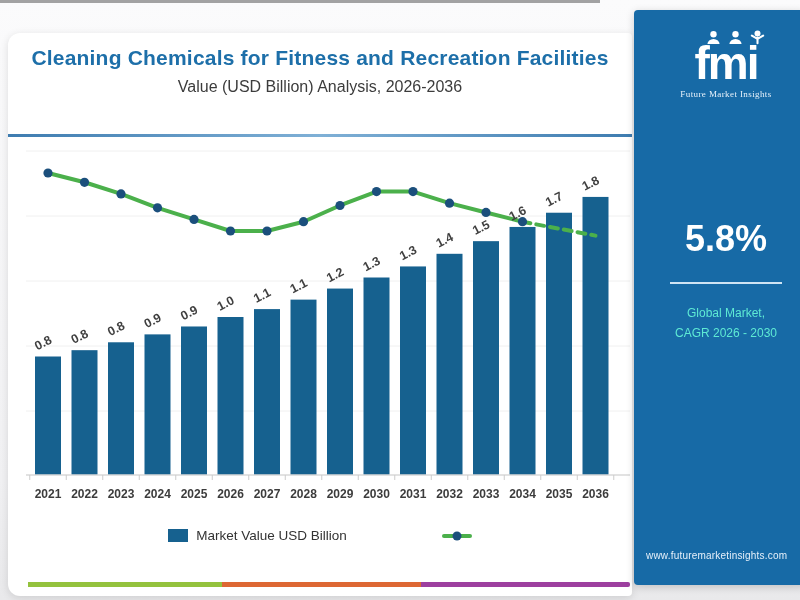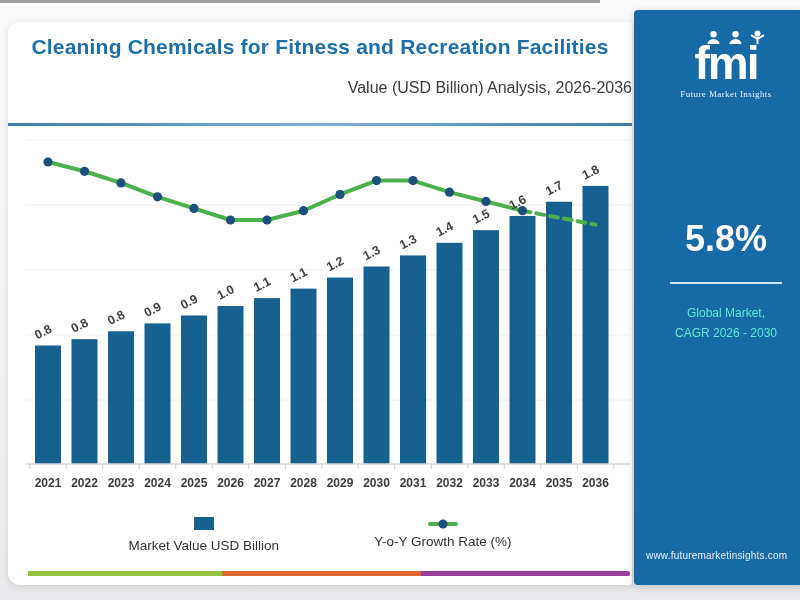--- a/index.html
+++ b/index.html
@@ -7,35 +7,35 @@
     --panel:#176aa6; --sg:#94c23d; --so:#dd6733; --sp:#9d3f9f;
     --text-dark:#3c3c3c;
   }
   *{margin:0;padding:0;box-sizing:border-box;}
   body{font-family:"Liberation Sans",sans-serif;background:#ffffff;}
   .stage{position:relative;width:800px;height:600px;overflow:hidden;
          background:linear-gradient(180deg,#fbfbfc 0%,#f1f1f3 80%,#e9e9eb 100%);}
   .top-edge{position:absolute;left:0;top:0;width:600px;height:3px;background:#5a5a5a;opacity:.55;}
 
   
-  .card{position:absolute;left:8px;top:22px;width:624px;height:563px;background:#ffffff;
+  .card{position:absolute;left:8px;top:33px;width:624px;height:563px;background:#ffffff;
         border-radius:12px 4px 4px 12px;box-shadow:0 2px 8px rgba(0,0,0,.12);}
   .card-header{position:absolute;top:0;left:0;width:100%;text-align:center;padding-top:13px;}
   .chart-title{color:var(--title);font-size:21px;font-weight:700;letter-spacing:.2px;}
-  .chart-subtitle{color:var(--text-dark);font-size:16px;margin-top:20px;text-align:right;}
+  .chart-subtitle{color:var(--text-dark);font-size:16px;margin-top:8px;}
   .header-divider{position:absolute;top:101px;left:0;width:100%;height:3px;
         background:linear-gradient(90deg,#3e7cb0,#7fb0d6,#3e7cb0);}
 
   .chart-wrap{position:absolute;left:18px;top:110px;width:604px;height:375px;}
   svg text{font-family:"Liberation Sans",sans-serif;}
 
   
   .legend{position:absolute;left:0;top:495px;width:100%;display:flex;justify-content:center;
           align-items:center;gap:95px;}
-  .legend-item{display:flex;align-items:center;gap:8px;color:#333;font-size:13.5px;font-weight:400;flex-direction:column;}
+  .legend-item{display:flex;align-items:center;gap:8px;color:#333;font-size:13.5px;font-weight:400;}
   .legend-swatch-bar{display:inline-block;width:20px;height:13px;background:var(--bar);}
   .legend-swatch-line{position:relative;display:inline-block;width:30px;height:4px;
           background:var(--line);border-radius:2px;}
   .legend-swatch-line::after{content:"";position:absolute;left:50%;top:50%;width:9px;height:9px;
           transform:translate(-50%,-50%);border-radius:50%;background:var(--marker);}
 
   
   .stripe{position:absolute;left:20px;bottom:9px;width:602px;height:5px;display:flex;}
   .stripe .s1{width:32.2%;background:var(--sg);}
   .stripe .s2{width:33.1%;background:var(--so);}
@@ -159,21 +159,20 @@
         </svg>
     </div>
 
     <div class="legend">
       <div class="legend-item">
         <span class="legend-swatch-bar"></span>
         <span>Market Value USD Billion</span>
       </div>
       <div class="legend-item">
         <span class="legend-swatch-line"></span>
-        <span>Y-o-Y Growth Rate (%)</span>
       </div>
     </div>
 
     <div class="stripe">
       <span class="s1"></span>
       <span class="s2"></span>
       <span class="s3"></span>
     </div>
   </div>
 

